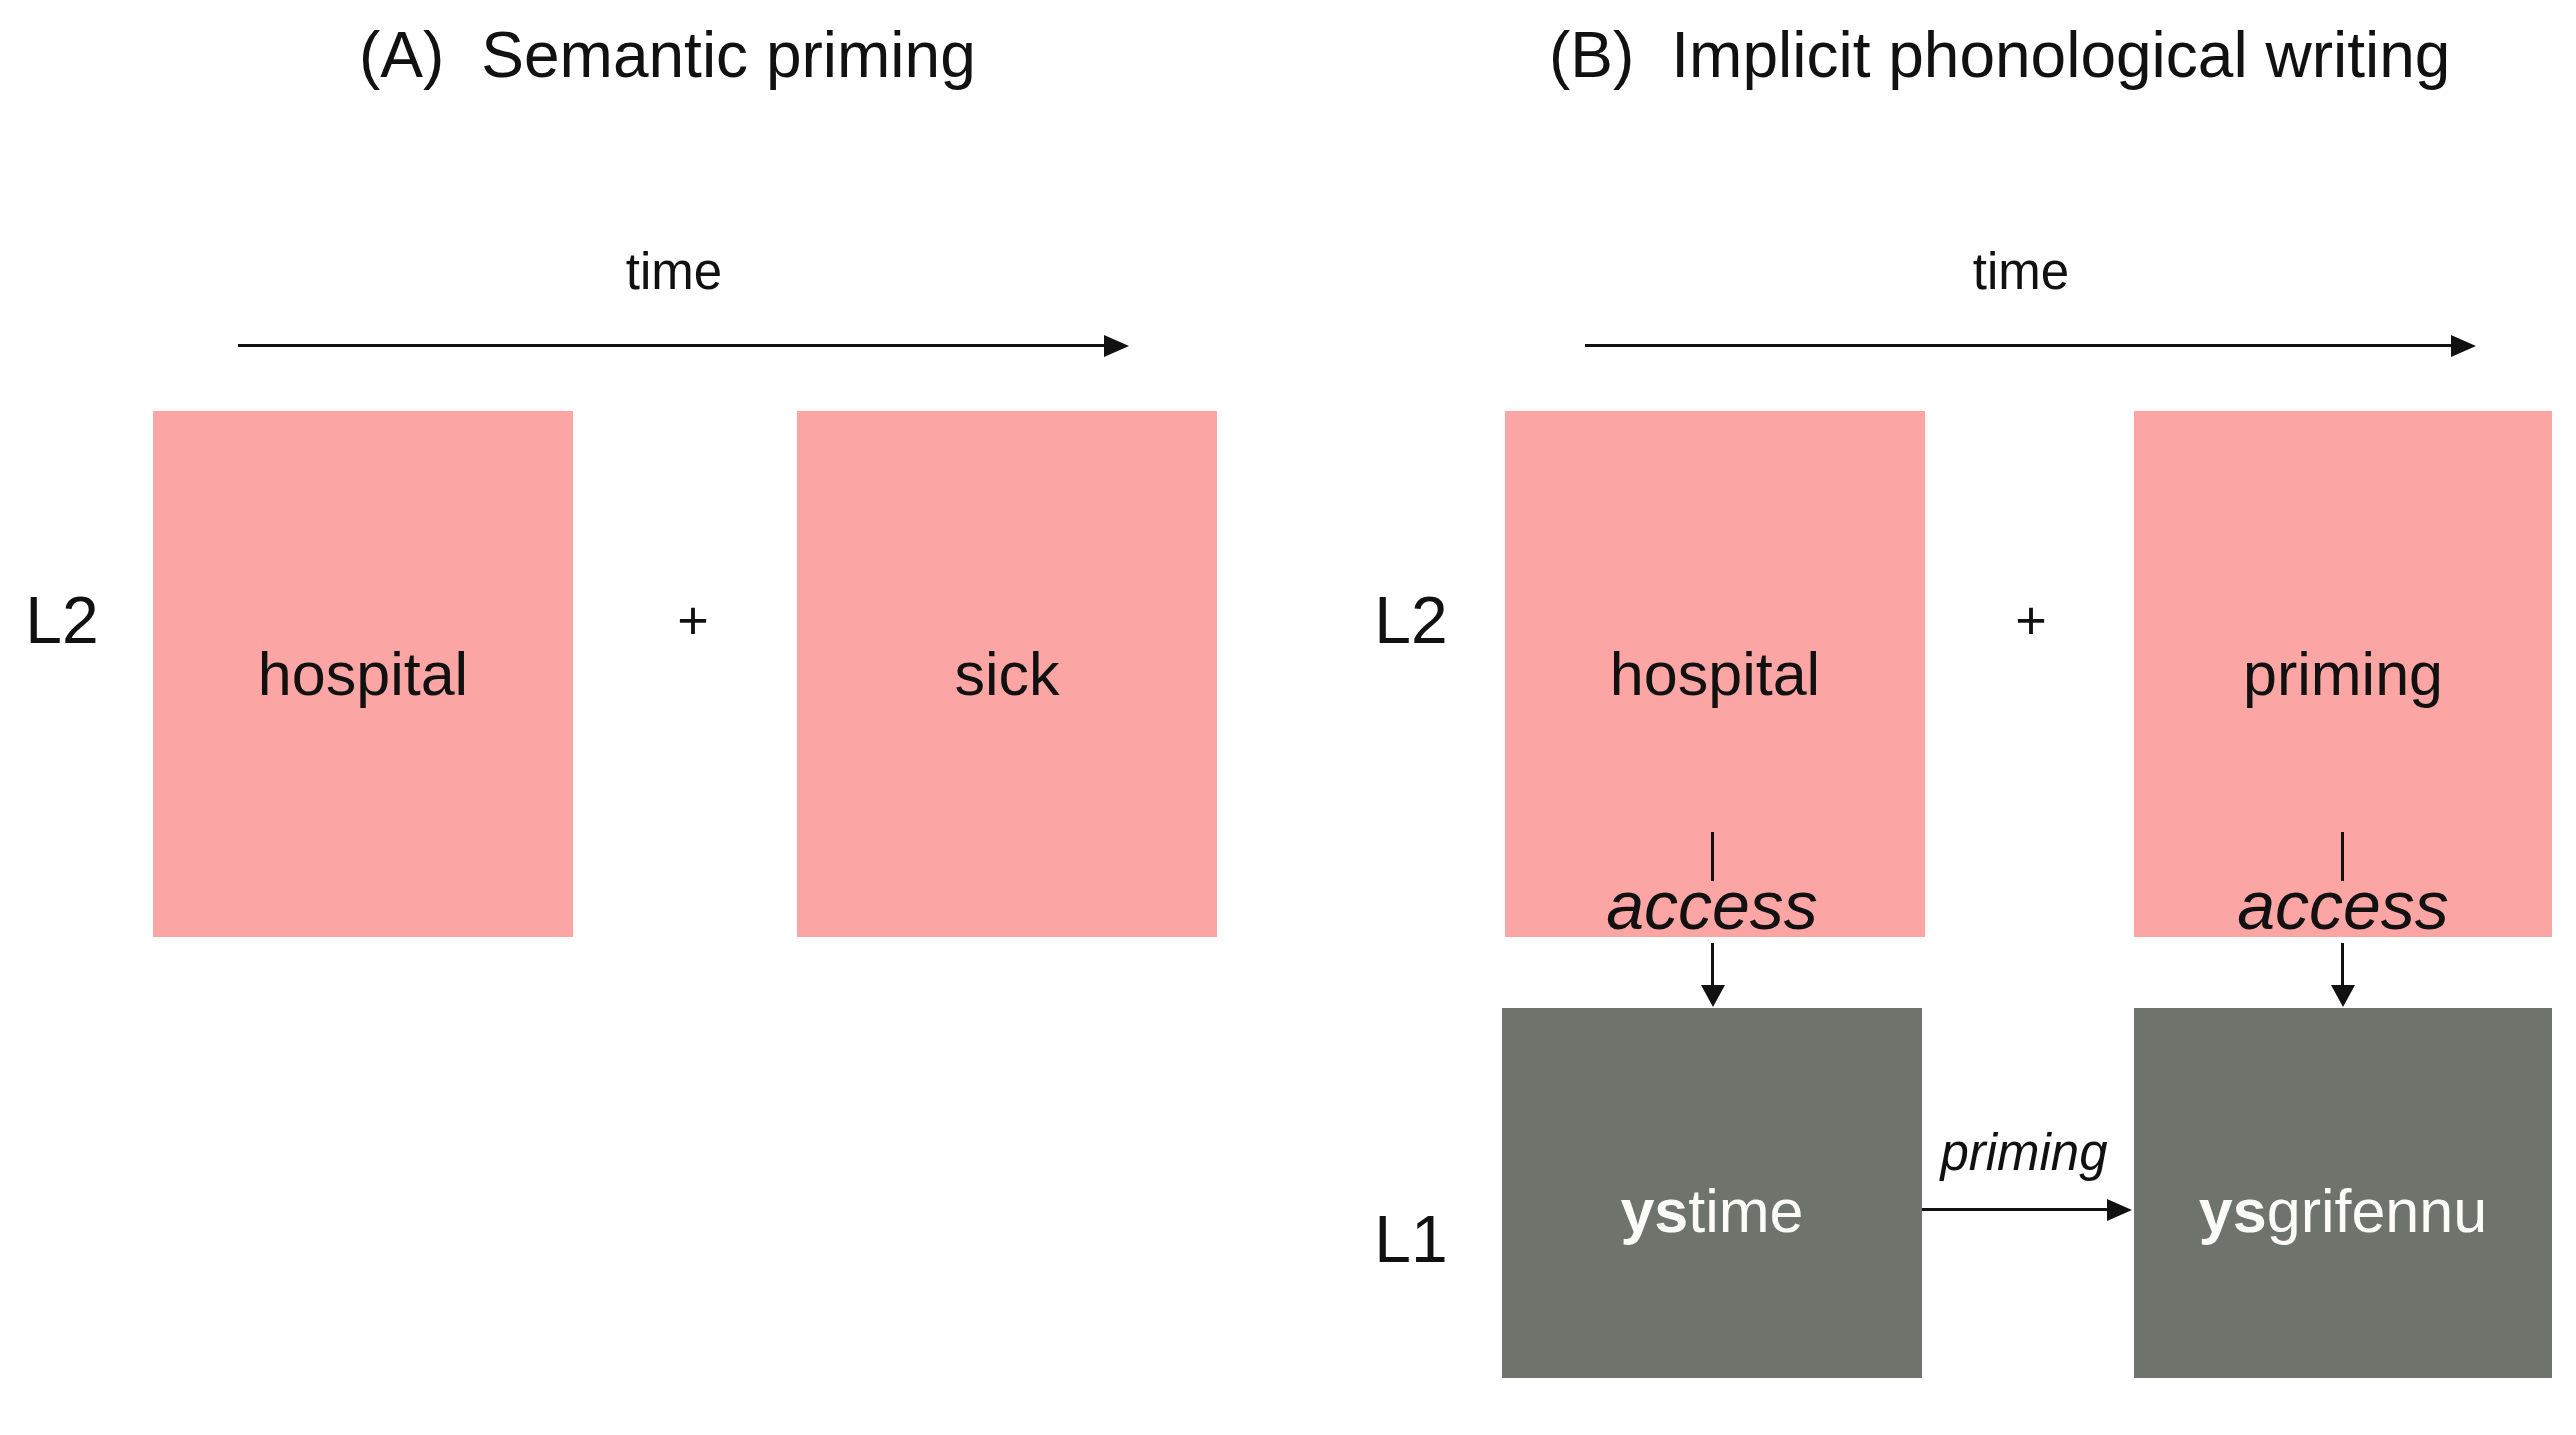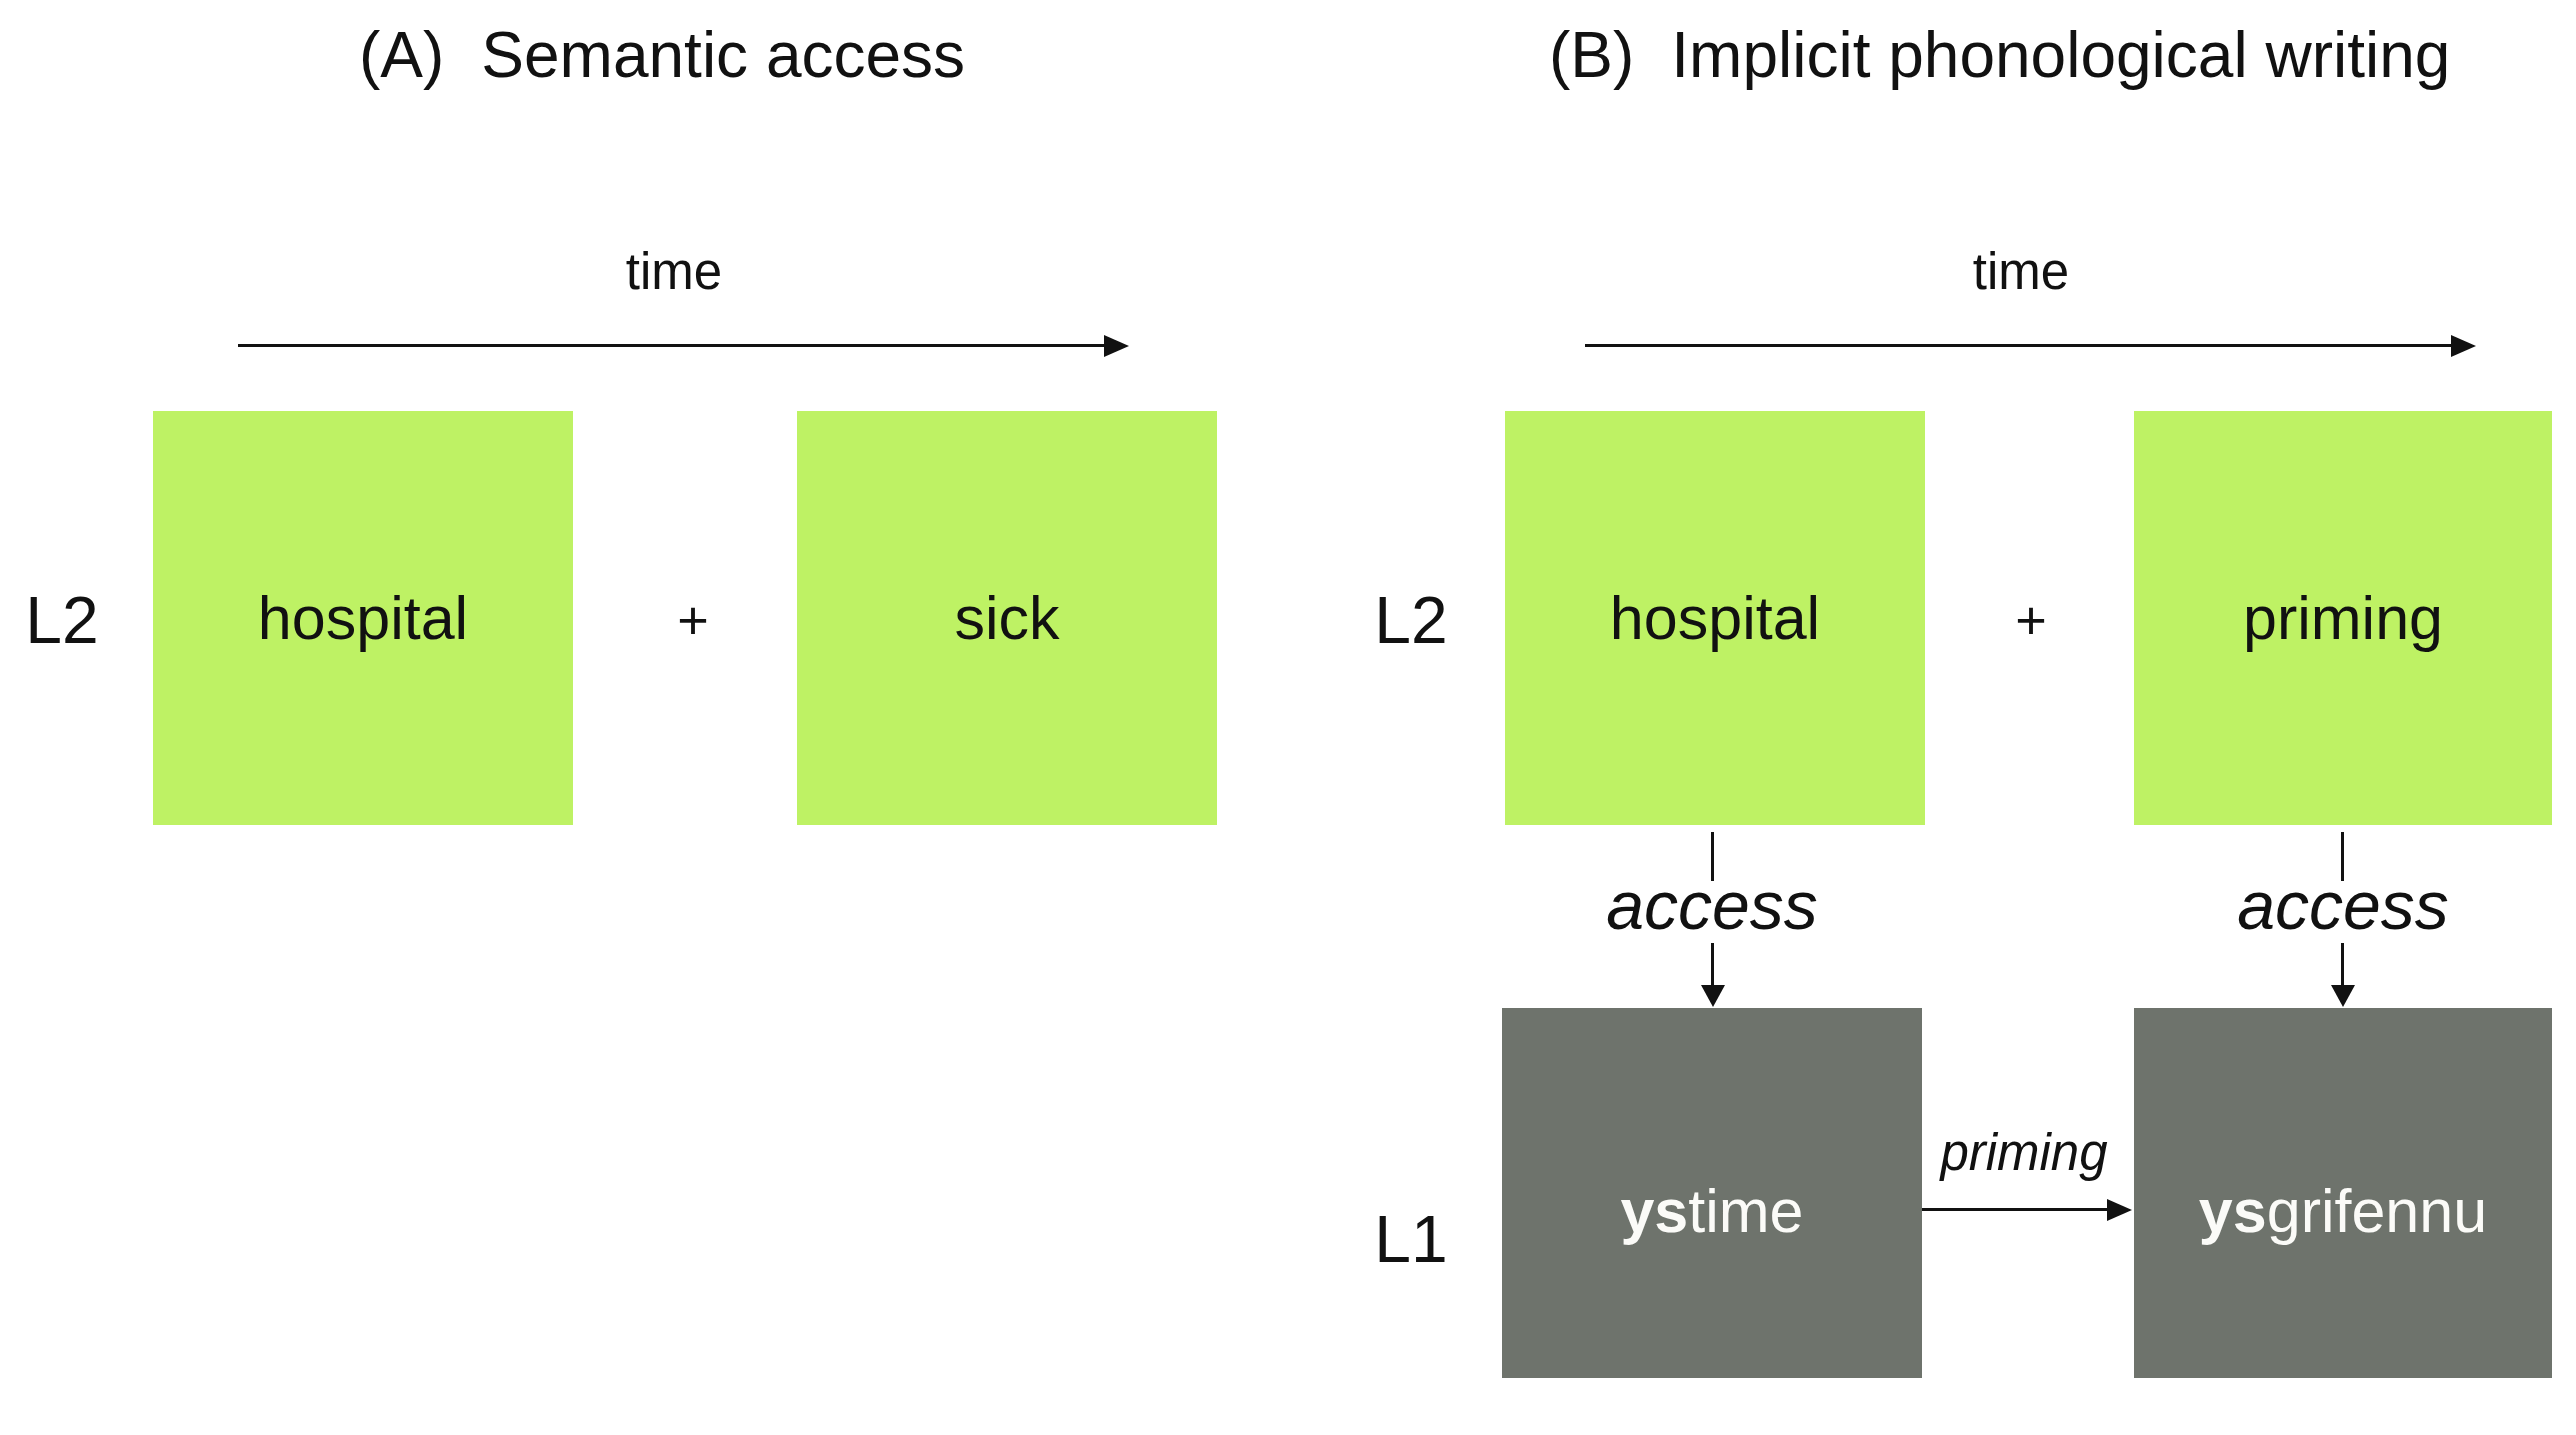--- a/index.html
+++ b/index.html
@@ -64,22 +64,22 @@
   }
   #l2-a { left: 62px;   top: 620px; }
   #l2-b { left: 1411px; top: 620px; }
   #l1-b { left: 1411px; top: 1231px; margin-top: 8px; }
 
   
   .stim-box {
     position: absolute;
     top: 411px;
     width: 420px;
-    height: 414px;
-    background: #bef264;
+    height: 526px;
+    background: #fca5a5;
     display: flex;
     align-items: center;
     justify-content: center;
     font-size: 61px;
   }
   #box-a1 { left: 153px; }
   #box-a2 { left: 797px; }
   #box-b1 { left: 1505px; }
   #box-b2 { left: 2134px; width: 418px; }
 
@@ -157,21 +157,21 @@
     line-height: 1;
   }
 </style>
 </head>
 <body>
 
 <div class="figure">
 
   <div class="panel-title" id="title-a">
     <span>(A)</span>
-    <span>Semantic access</span>
+    <span>Semantic priming</span>
   </div>
 
   <div class="time-label" id="time-a">time</div>
   <div class="h-arrow" id="arrow-time-a"></div>
 
   <div class="row-label" id="l2-a">L2</div>
 
   <div class="stim-box" id="box-a1">
     <span>hospital</span>
   </div>

